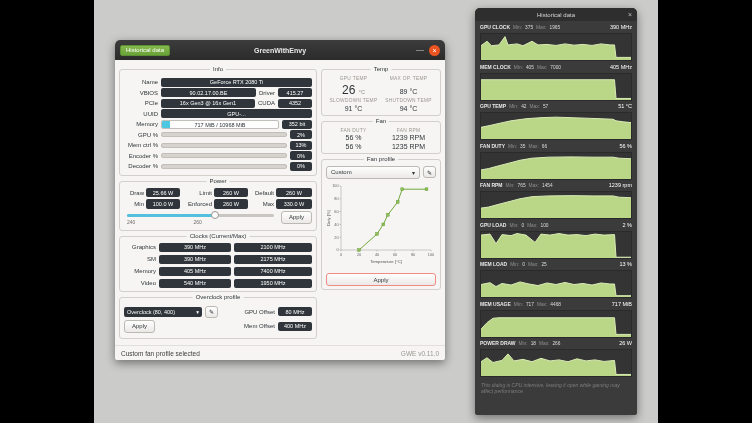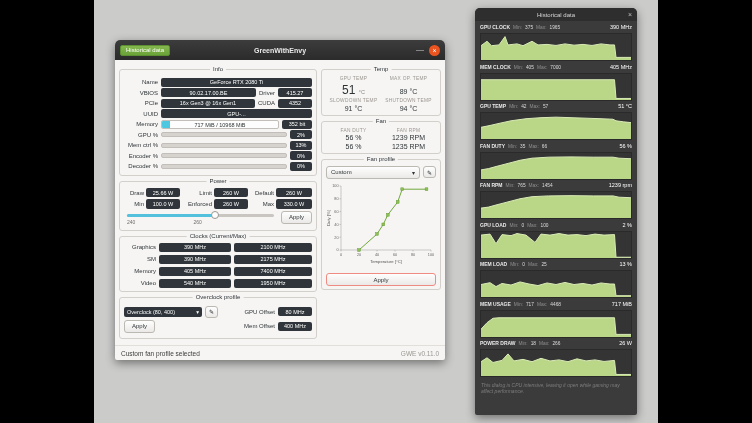--- a/index.html
+++ b/index.html
@@ -227,21 +227,21 @@
           </div>
         </div>
       </div>
 
       <div class="col-right">
         <div class="frame">
           <div class="frame-label">Temp</div>
           <div class="duo-grid">
             <span class="mini-head">GPU TEMP</span>
             <span class="mini-head">MAX OP. TEMP</span>
-            <span class="temp-big"><span>51</span> <span class="unit">°C</span></span>
+            <span class="temp-big"><span>26</span> <span class="unit">°C</span></span>
             <span class="temp-val">89 °C</span>
             <span class="mini-head">SLOWDOWN TEMP</span>
             <span class="mini-head">SHUTDOWN TEMP</span>
             <span class="temp-val">91 °C</span>
             <span class="temp-val">94 °C</span>
           </div>
         </div>
 
         <div class="frame">
           <div class="frame-label">Fan</div>

